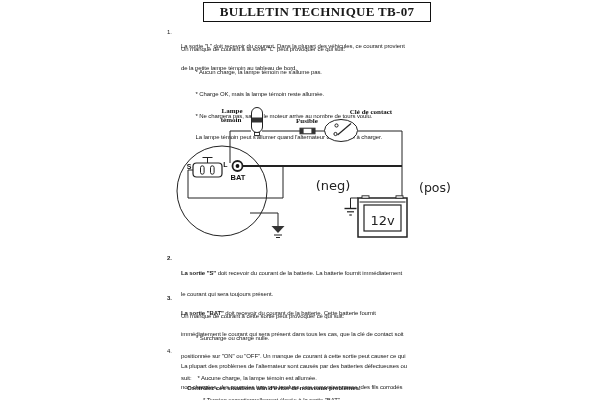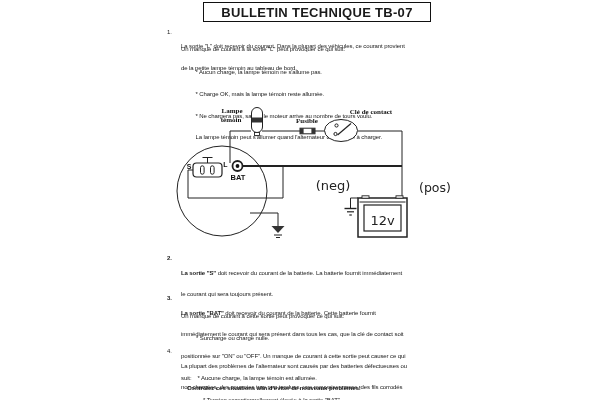--- a/index.html
+++ b/index.html
@@ -4,21 +4,21 @@
 <style>
   html,body{margin:0;padding:0;}
   body{
     width:600px;height:400px;position:relative;background:#ffffff;
     font-family:"Liberation Sans", sans-serif;color:#1a1a1a;overflow:hidden;
   }
   .abs{position:absolute;}
   .title-box{
     left:203px;top:2px;width:226px;height:18px;
     border:1.2px solid #111;display:flex;align-items:center;justify-content:center;
-    font-family:Liberation Sans, sans-serif;font-weight:bold;font-size:13px;letter-spacing:.3px;
+    font-family:Liberation Serif, serif;font-weight:bold;font-size:13px;letter-spacing:.3px;
   }
   .t{font-size:6px;line-height:7.25px;letter-spacing:-0.1px;white-space:pre;}
   .num{font-size:6px;line-height:7.25px;}
   .b{font-weight:bold;}
   .indent1{padding-left:15px;}
   .indent2{padding-left:22px;}
   .bullet1-gap{margin-left:6px;}
   .footer-line{font-size:6px;font-weight:bold;letter-spacing:-0.05px;}
   svg text{fill:#111;}
   .dserif{font-family:"Liberation Serif", serif;font-weight:bold;font-size:7px;}

